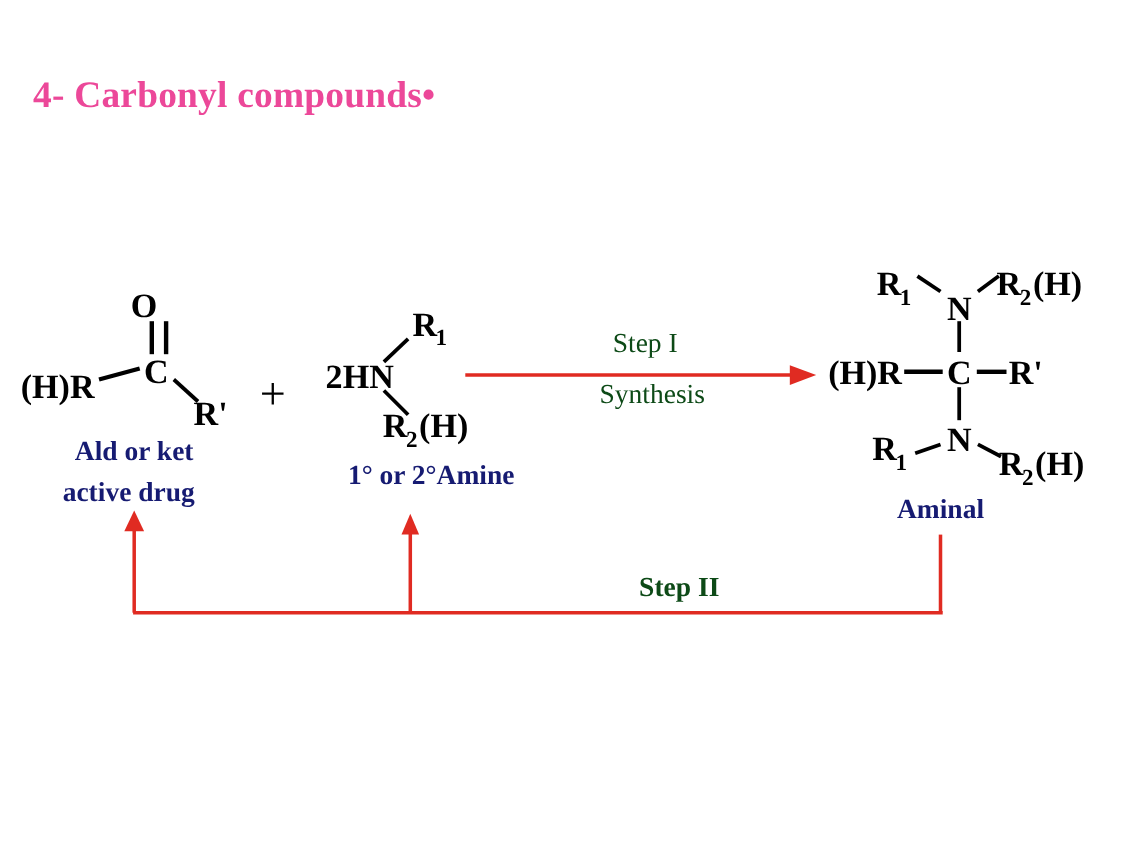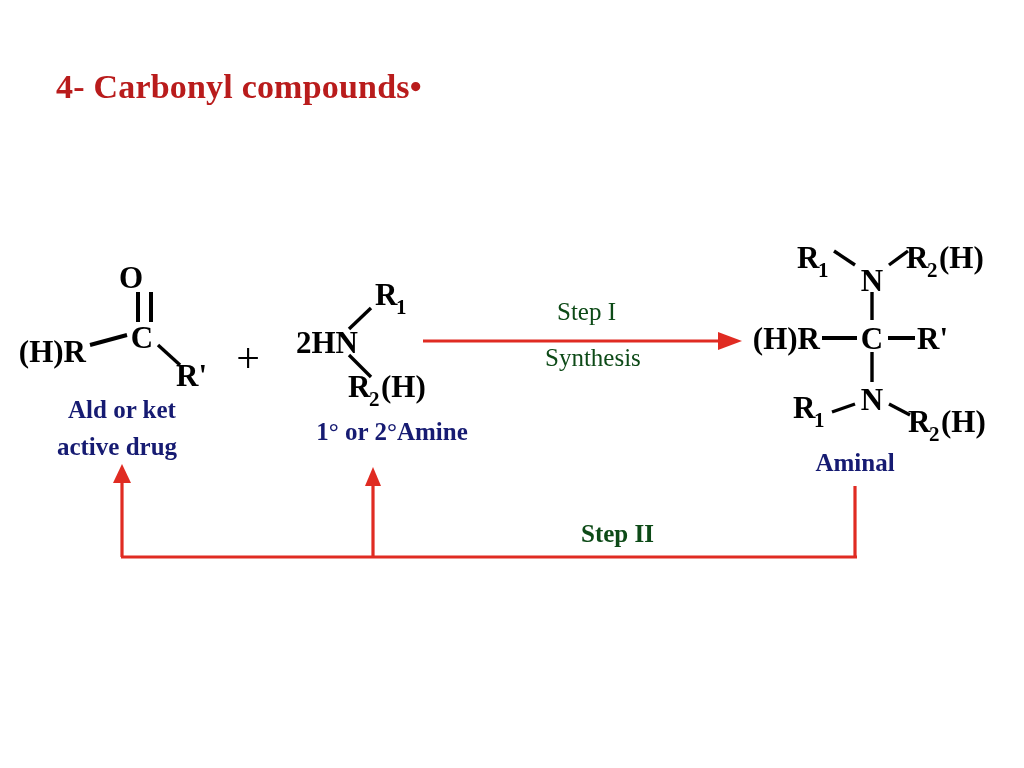--- a/index.html
+++ b/index.html
@@ -11,25 +11,25 @@
     width: 1024px;
     height: 768px;
     position: relative;
     overflow: hidden;
     font-family: "Liberation Serif", "DejaVu Serif", serif;
   }
 
   
   #slide-title {
     position: absolute;
-    left: 56px;
+    left: 30px;
     top: 68px;
     font-size: 34px;
     font-weight: bold;
-    color: #b91c1c;
+    color: #ec4899;
     letter-spacing: 0.2px;
     white-space: nowrap;
   }
 
   
   #scheme {
     position: absolute;
     left: 0;
     top: 0;
     width: 1024px;

